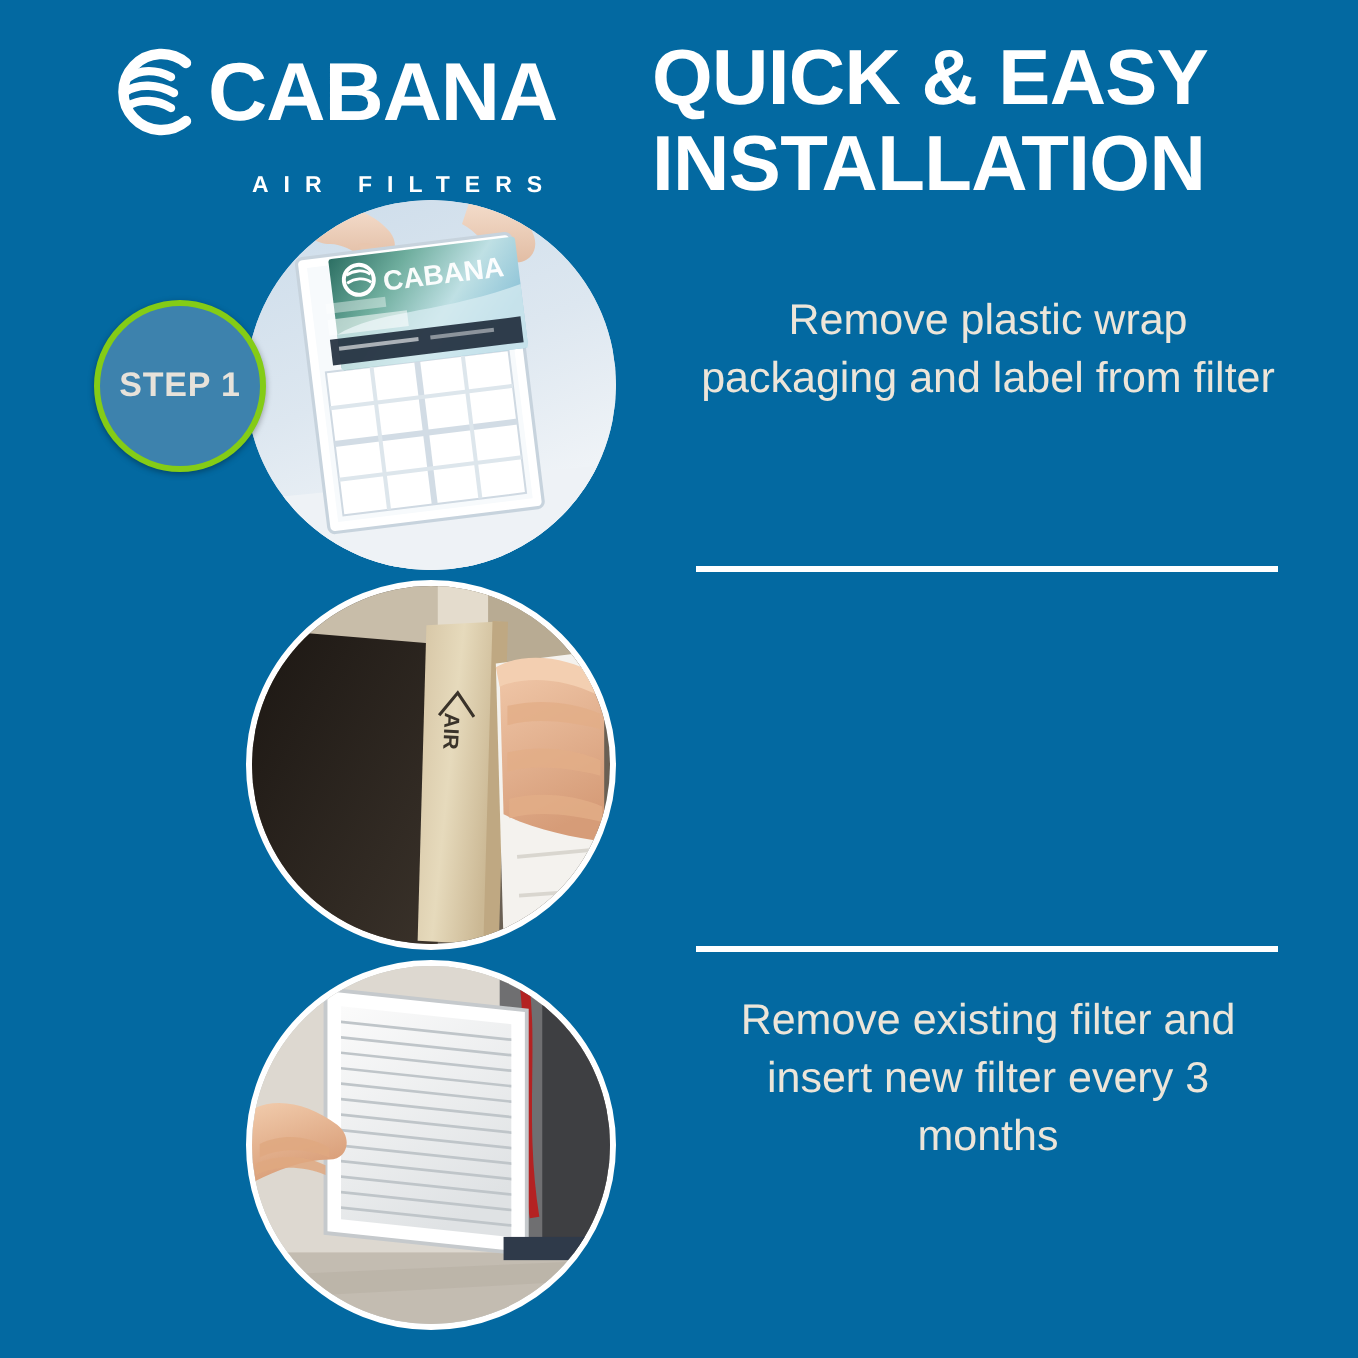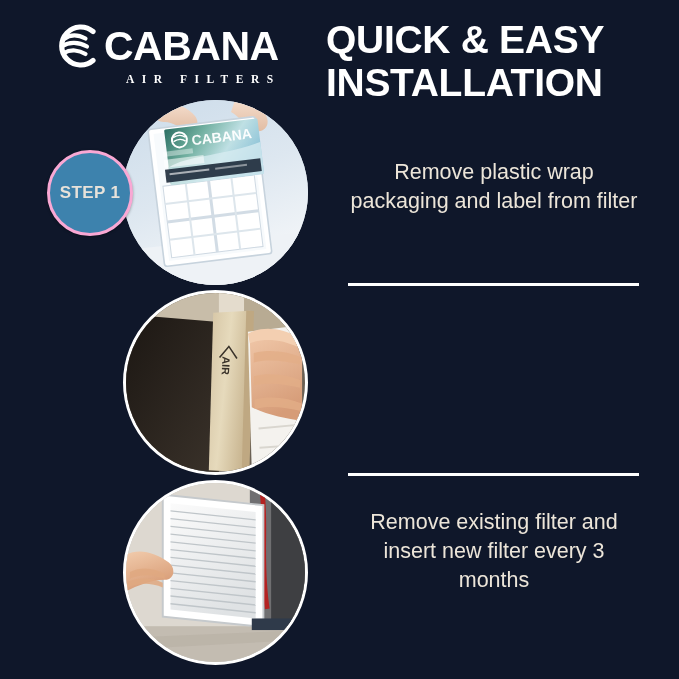--- a/index.html
+++ b/index.html
@@ -7,21 +7,21 @@
     padding: 0;
     background: #242f40;
   }
   body {
     font-family: "Liberation Sans", sans-serif;
   }
   #infographic {
     position: relative;
     width: 679px;
     height: 679px;
-    background: #0f172a;
+    background: #0369a1;
     overflow: hidden;
   }
 
   
   .brand {
     position: absolute;
     left: 52px;
     top: 22px;
     width: 250px;
     height: 66px;
@@ -40,27 +40,27 @@
   .brand-word {
     font-family: "Liberation Sans", sans-serif;
     font-size: 41px;
     font-weight: bold;
     color: #ffffff;
     letter-spacing: -0.5px;
     line-height: 44px;
     white-space: nowrap;
   }
   .brand-sub {
-    font-family: Liberation Serif, serif;
+    font-family: Liberation Sans, sans-serif;
     font-size: 11.5px;
     font-weight: bold;
     color: #ffffff;
     letter-spacing: 7.5px;
     margin-left: 74px;
-    margin-top: 3px;
+    margin-top: 17px;
     white-space: nowrap;
   }
 
   
   .headline {
     position: absolute;
     left: 326px;
     top: 18px;
     width: 300px;
     font-size: 39px;
@@ -104,21 +104,21 @@
 
   
   .step-badge {
     position: absolute;
     left: 47px;
     width: 86px;
     height: 86px;
     top: 50px;
     border-radius: 50%;
     background: #3d82ad;
-    border: 3px solid #f9a8d4;
+    border: 3px solid #84cc16;
     box-sizing: border-box;
     display: flex;
     align-items: center;
     justify-content: center;
     z-index: 5;
     box-shadow: 0 1px 3px rgba(0,0,0,0.35);
   }
   .step-badge-label {
     font-size: 17px;
     font-weight: bold;
@@ -130,21 +130,20 @@
   
   .step-desc {
     position: absolute;
     left: 348px;
     width: 292px;
     text-align: center;
     font-size: 21.5px;
     line-height: 29px;
     color: #ece5d9;
     font-weight: normal;
-    margin-top: 12px;
   }
   .step-desc.d1 { top: 146px; }
   .step-desc.d2 { top: 336px; }
   .step-desc.d3 { top: 496px; }
 
   
   .divider {
     position: absolute;
     left: 348px;
     width: 291px;

